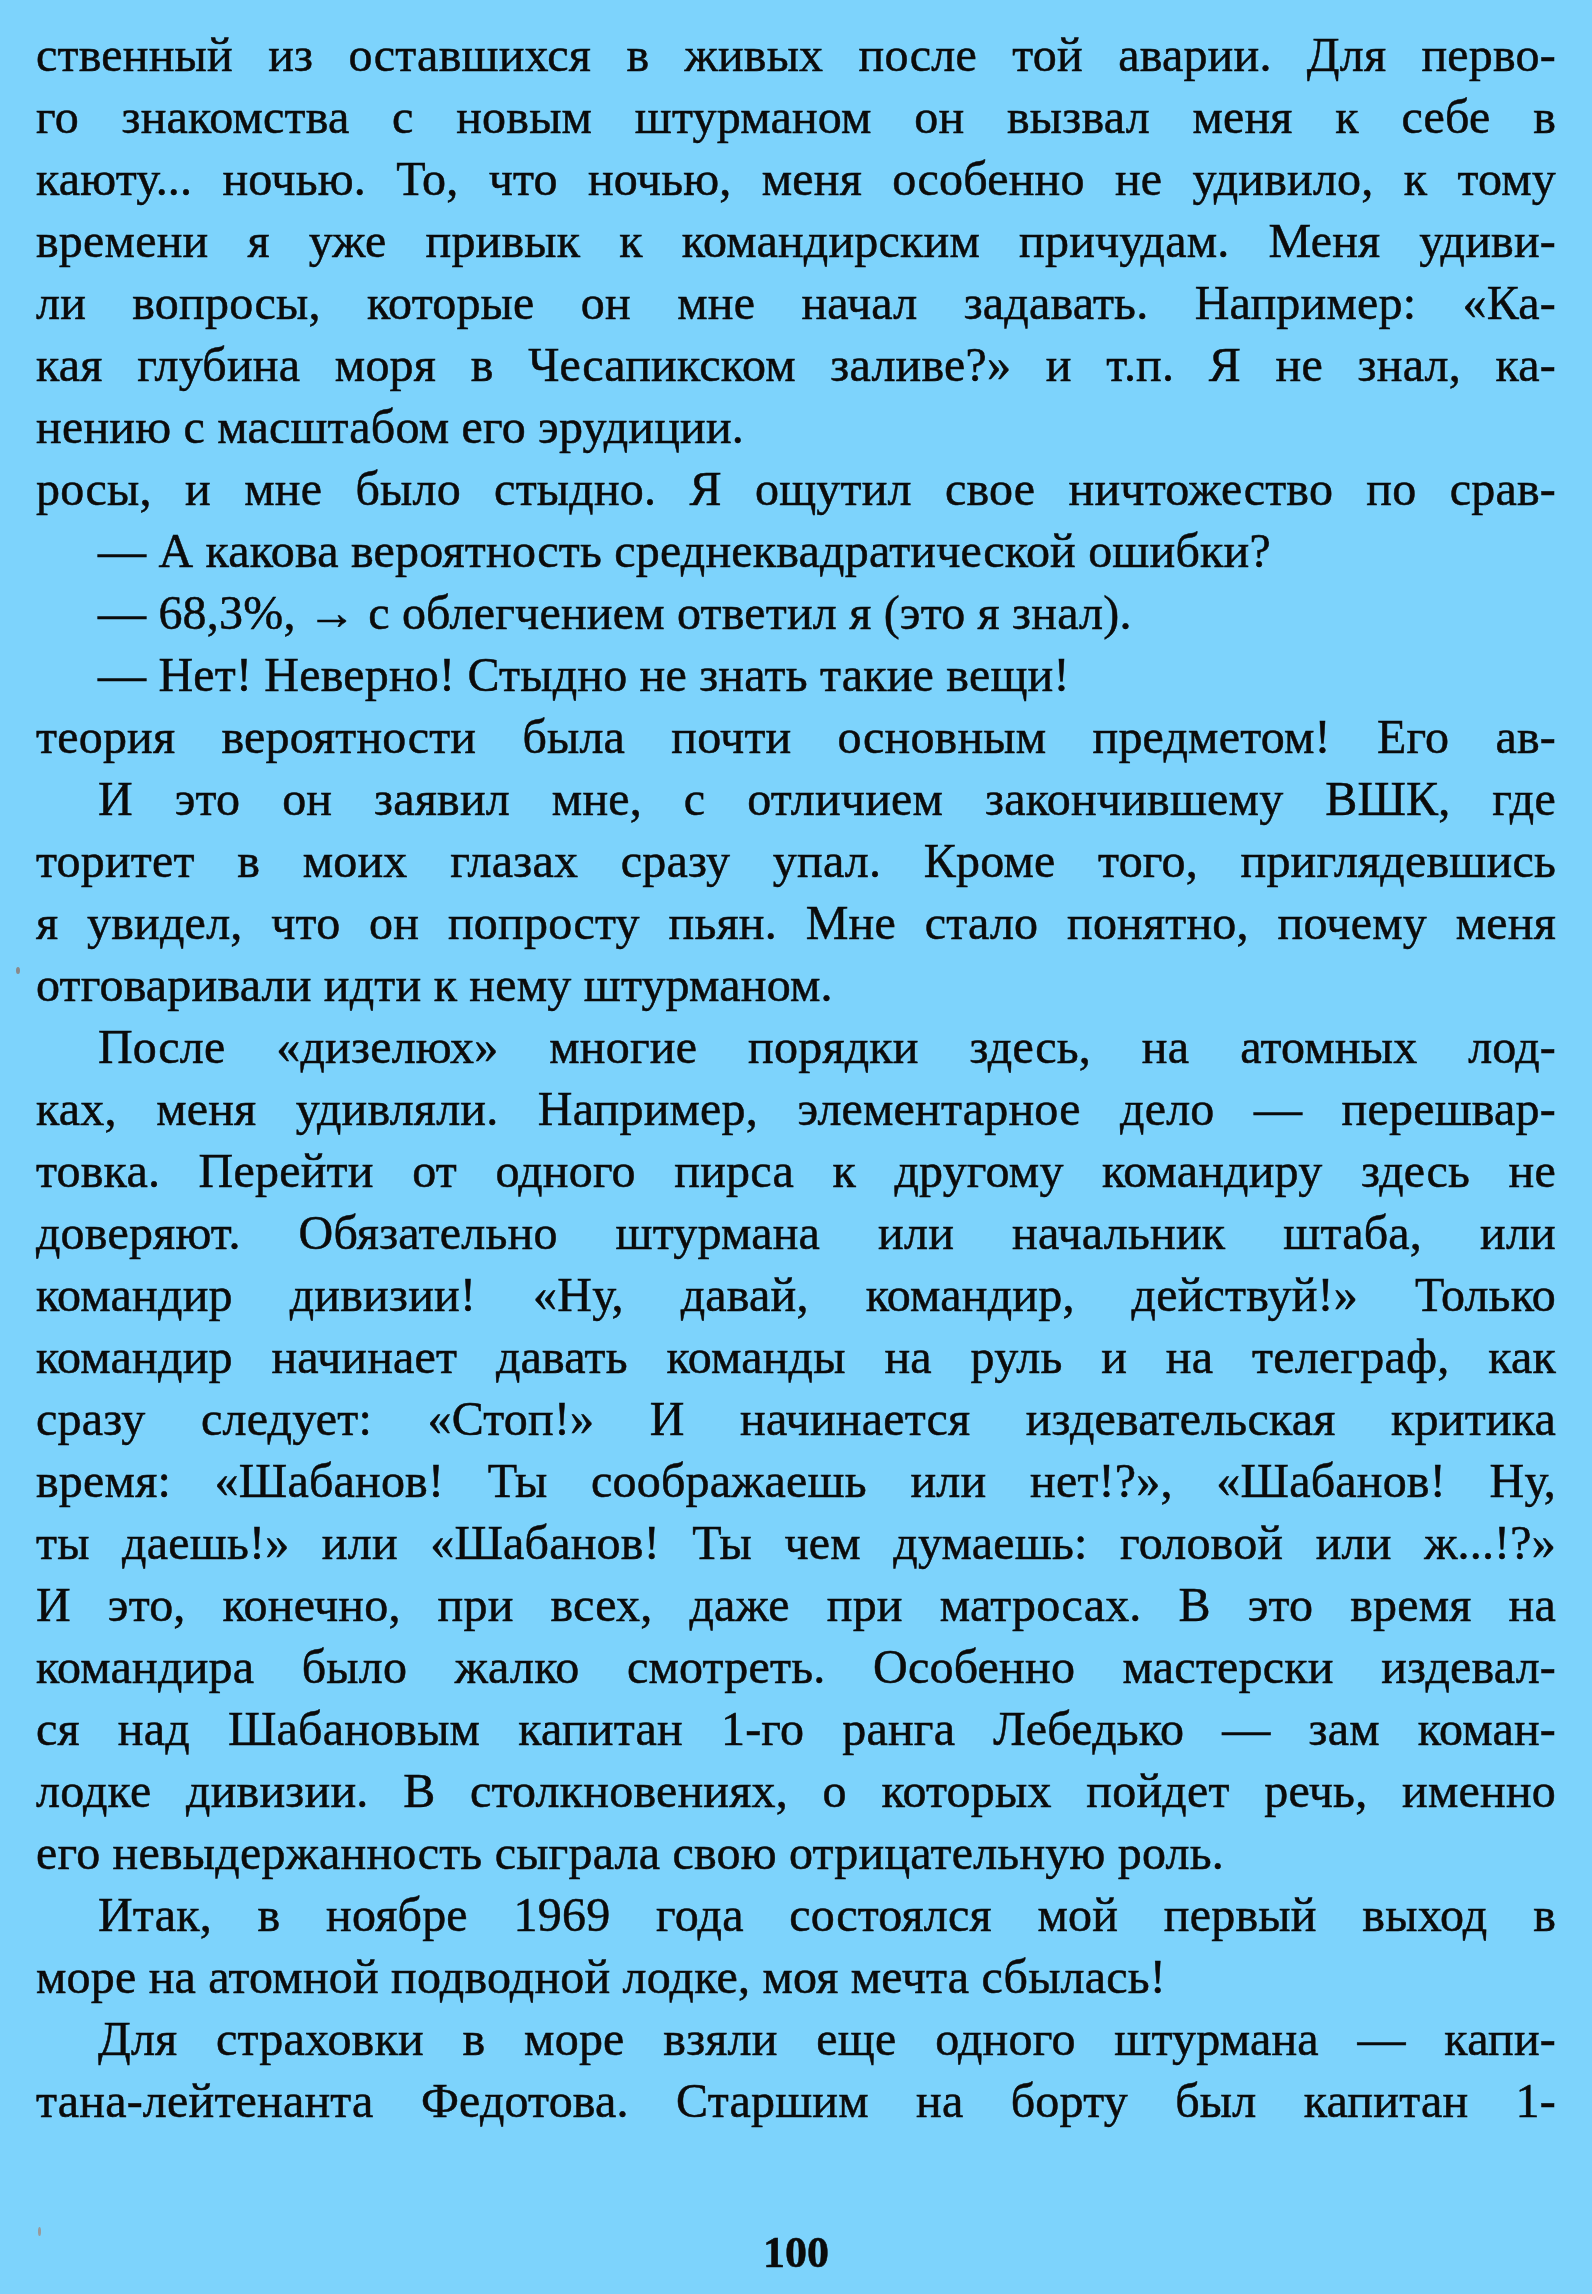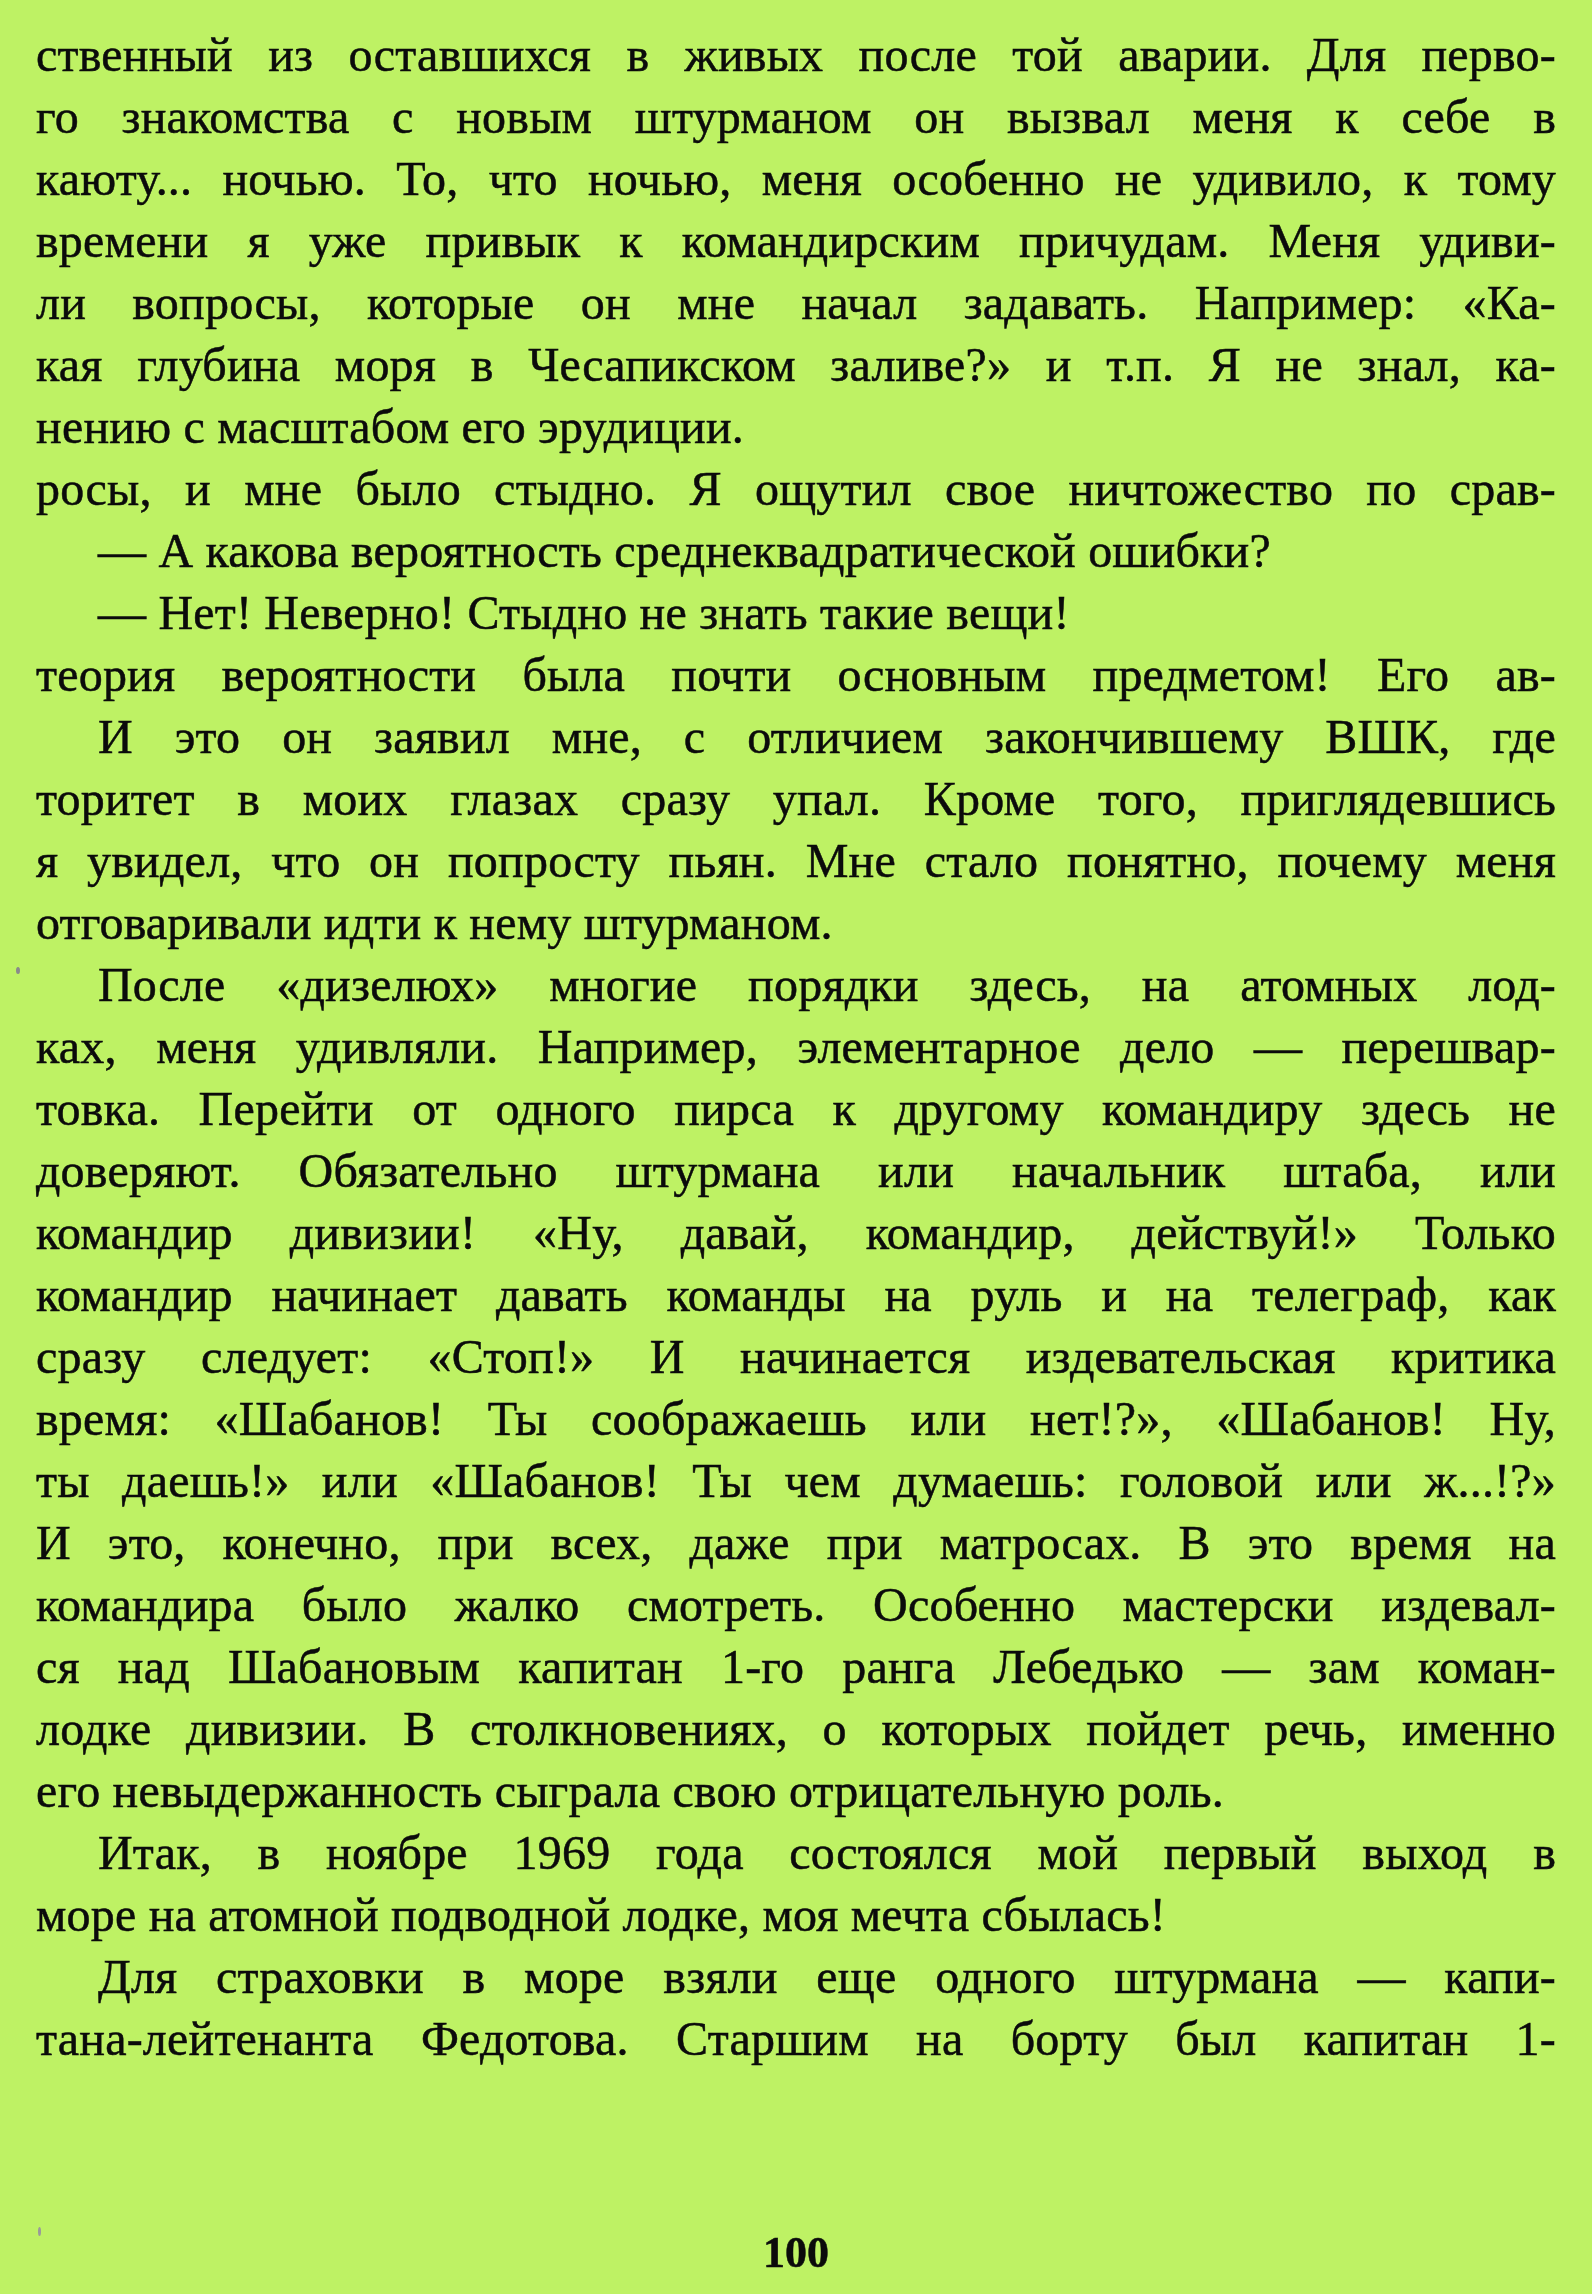--- a/index.html
+++ b/index.html
@@ -11,21 +11,21 @@
     width: 1592px;
     height: 2294px;
     position: relative;
     overflow: hidden;
     font-family: "Liberation Serif", "DejaVu Serif", serif;
     color: #0b0b0b;
   }
   .page {
     position: absolute;
     inset: 0;
-    background: #bef264;
+    background: #7dd3fc;
   }
   .text-block {
     position: absolute;
     left: 36px;
     top: 24px;
     width: 1520px;
   }
   .line {
     font-size: 48px;
     line-height: 62px;
@@ -68,20 +68,21 @@
   <div class="text-block">
       <div class="line">ственный из оставшихся в живых после той аварии. Для перво-</div>
       <div class="line">го знакомства с новым штурманом он вызвал меня к себе в</div>
       <div class="line">каюту... ночью. То, что ночью, меня особенно не удивило, к тому</div>
       <div class="line">времени я уже привык к командирским причудам. Меня удиви-</div>
       <div class="line">ли вопросы, которые он мне начал задавать. Например: «Ка-</div>
       <div class="line">кая глубина моря в Чесапикском заливе?» и т.п. Я не знал, ка-</div>
       <div class="line left">нению с масштабом его эрудиции.</div>
       <div class="line">росы, и мне было стыдно. Я ощутил свое ничтожество по срав-</div>
       <div class="line left indent">— А какова вероятность среднеквадратической ошибки?</div>
+      <div class="line left indent">— 68,3%, → с облегчением ответил я (это я знал).</div>
       <div class="line left indent">— Нет! Неверно! Стыдно не знать такие вещи!</div>
       <div class="line">теория вероятности была почти основным предметом! Его ав-</div>
       <div class="line indent">И это он заявил мне, с отличием закончившему ВШК, где</div>
       <div class="line">торитет в моих глазах сразу упал. Кроме того, приглядевшись</div>
       <div class="line">я увидел, что он попросту пьян. Мне стало понятно, почему меня</div>
       <div class="line left">отговаривали идти к нему штурманом.</div>
       <div class="line indent">После «дизелюх» многие порядки здесь, на атомных лод-</div>
       <div class="line">ках, меня удивляли. Например, элементарное дело — перешвар-</div>
       <div class="line">товка. Перейти от одного пирса к другому командиру здесь не</div>
       <div class="line">доверяют. Обязательно штурмана или начальник штаба, или</div>

